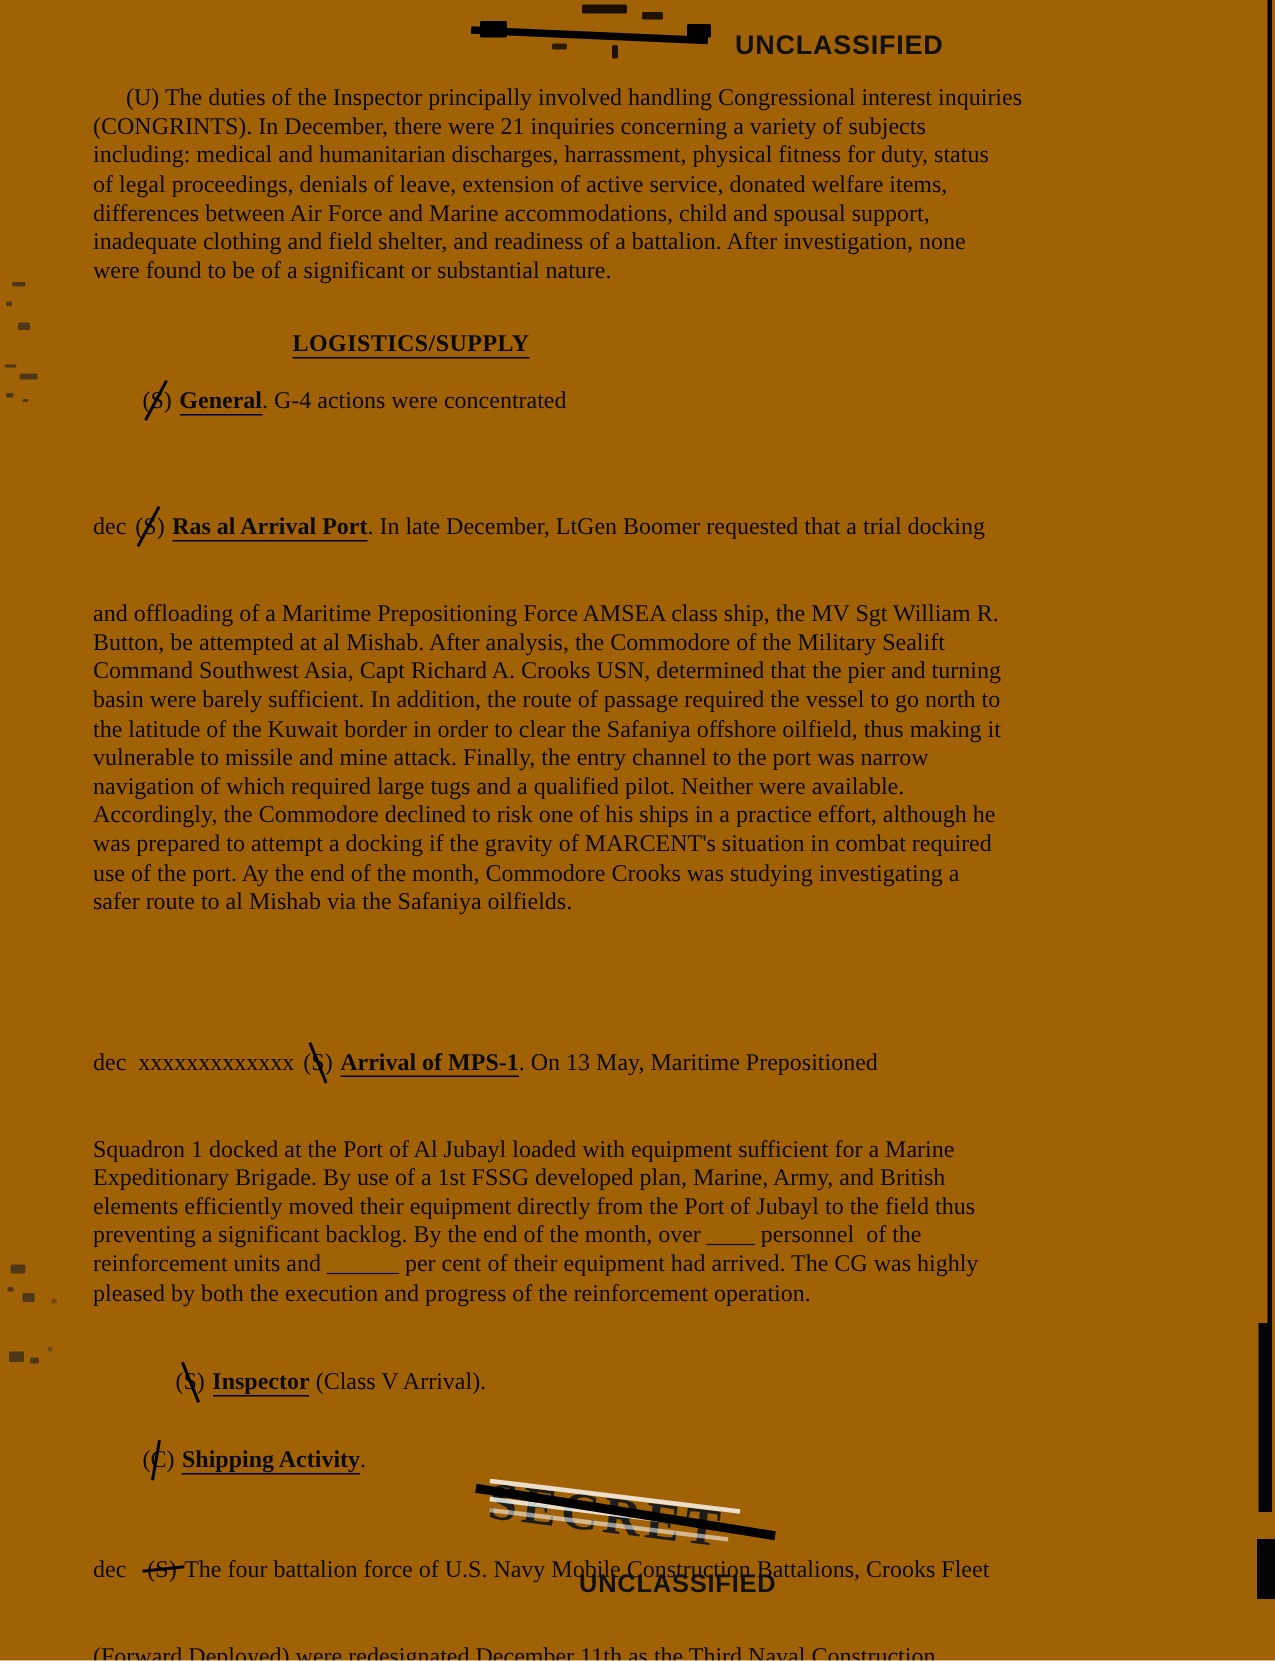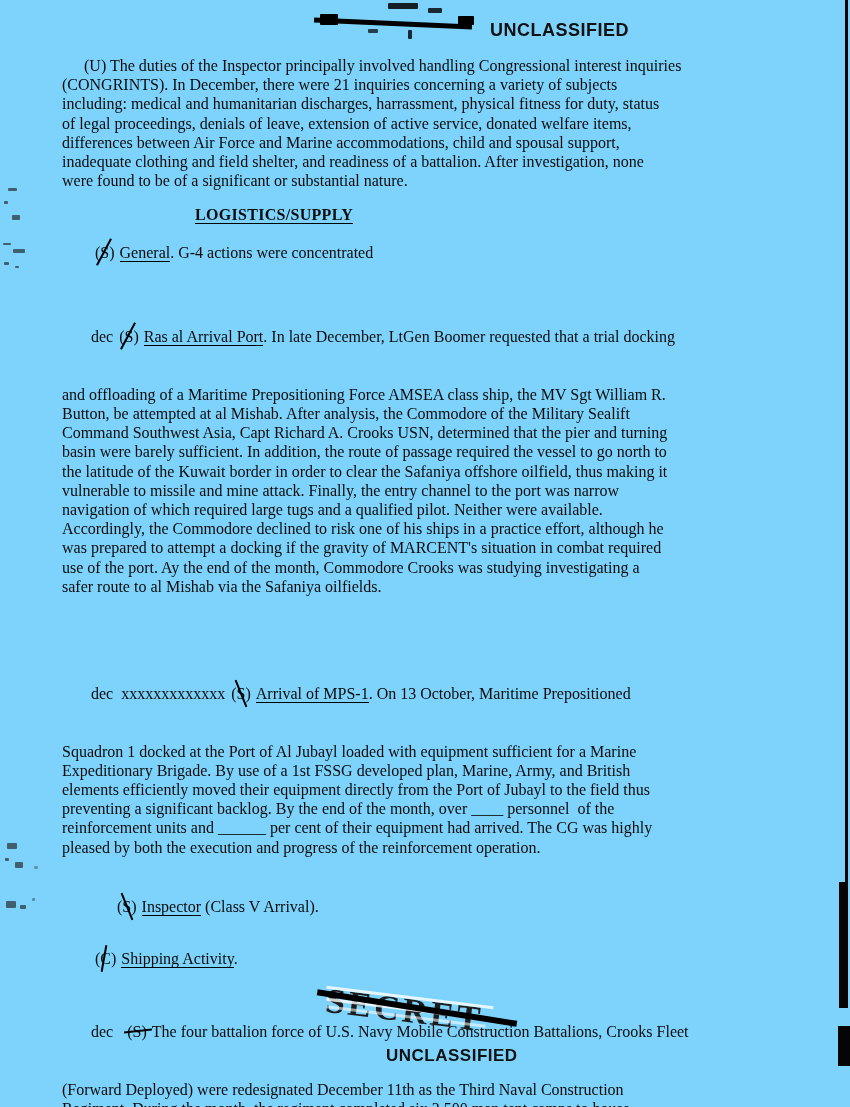--- a/index.html
+++ b/index.html
@@ -1,17 +1,17 @@
 <!DOCTYPE html>
 <html><head>
 <meta charset="utf-8">
 <style>
   html,body { margin:0; padding:0; background:#ffffff; }
   .page {
-    position:relative; width:850px; height:1107px; background:#7dd3fc;
+    position:relative; width:850px; height:1107px; background:#a16207;
     font-family:"Liberation Serif", serif; color:#0b0b0b; overflow:hidden;
   }
 
   
   .edge-thin  { position:absolute; left:845px; top:0;     width:3px;  height:882px;  background:#050505; }
   .edge-thick { position:absolute; left:839px; top:882px; width:9px;  height:126px;  background:#050505; }
   .edge-block { position:absolute; left:838px; top:1026px;width:12px; height:40px;   background:#050505; }
   .speck { position:absolute; background:#222; opacity:.65; border-radius:1px; }
 
   
@@ -34,34 +34,34 @@
   .stamp-bottom .wear.w1 { top:13px; }
   .stamp-bottom .wear.w2 { top:24px; width:150px; }
   .stamp-bottom .wear.w3 { top:32px; width:160px; opacity:.55; }
 
   
   .doc-col { position:absolute; left:62px; top:56px; width:756px; font-size:16px; line-height:19.2px; }
   .doc-col div { white-space:pre; }
   .para { margin:0; }
   .indent-first > div:first-child { text-indent:22px; }
 
-  .m-heading-logistics { margin-top:15px; }
+  .m-heading-logistics { margin-top:30px; }
   .m-general           { margin-top:18px; padding-left:33px; }
   .m-para-ras          { margin-top:27px; }
   .m-para-mps          { margin-top:11px; }
   .m-ammunition        { margin-top:2px;  padding-left:55px; }
   .m-shipping          { margin-top:33px; padding-left:33px; }
   .m-heading-constr    { margin-top:0; }
   .m-para-constr       { margin-top:15px; }
 
   .heading-line { padding-left:133px; }
   .heading { font-weight:bold; border-bottom:1.6px solid #000; letter-spacing:.3px; }
 
-  .u { border-bottom:1.3px solid #000; }
-  .pre { margin-right:6px;margin-left:29px; }
+  .u { border-bottom:1.3px solid #000;font-weight:bold; }
+  .pre { margin-right:6px; }
 
   .marking { position:relative; display:inline-block; margin-right:5px; }
   .marking::after { content:""; position:absolute; background:#000; }
   .slash-a::after { left:8px;  top:-6px; width:2px; height:30px; transform:rotate(28deg); }
   .slash-b::after { left:9px;  top:-5px; width:2px; height:29px; transform:rotate(-22deg); }
   .slash-c::after { left:8px;  top:-4px; width:2px; height:27px; transform:rotate(10deg); }
   .hstrike::after { left:-3px; top:8px;  width:28px; height:2.4px; transform:rotate(-6deg); }
 </style>
 </head>
 <body>
@@ -88,21 +88,21 @@
     <div class="heading-line m-heading-logistics"><span class="heading">LOGISTICS/SUPPLY</span></div>
 
     <div class="m-general"><span class="marking slash-a">(S)</span><span class="u">General</span><span>. G-4 actions were concentrated</span></div>
 
     <div class="para m-para-ras">
       <div class="line"><span class="pre">dec</span><span class="marking slash-a">(S)</span><span class="u">Ras al Arrival Port</span><span>. In late December, LtGen Boomer requested that a trial docking</span></div>
       <div><div>and offloading of a Maritime Prepositioning Force AMSEA class ship, the MV Sgt William R.</div><div>Button, be attempted at al Mishab. After analysis, the Commodore of the Military Sealift</div><div>Command Southwest Asia, Capt Richard A. Crooks USN, determined that the pier and turning</div><div>basin were barely sufficient. In addition, the route of passage required the vessel to go north to</div><div>the latitude of the Kuwait border in order to clear the Safaniya offshore oilfield, thus making it</div><div>vulnerable to missile and mine attack. Finally, the entry channel to the port was narrow</div><div>navigation of which required large tugs and a qualified pilot. Neither were available.</div><div>Accordingly, the Commodore declined to risk one of his ships in a practice effort, although he</div><div>was prepared to attempt a docking if the gravity of MARCENT's situation in combat required</div><div>use of the port. Ay the end of the month, Commodore Crooks was studying investigating a</div><div>safer route to al Mishab via the Safaniya oilfields.</div></div>
     </div>
 
     <div class="para m-para-mps">
-      <div class="line"><span class="pre">dec&nbsp; xxxxxxxxxxxxx</span><span class="marking slash-b">(S)</span><span class="u">Arrival of MPS-1</span><span>. On 13 October, Maritime Prepositioned</span></div>
+      <div class="line"><span class="pre">dec&nbsp; xxxxxxxxxxxxx</span><span class="marking slash-b">(S)</span><span class="u">Arrival of MPS-1</span><span>. On 13 May, Maritime Prepositioned</span></div>
       <div><div>Squadron 1 docked at the Port of Al Jubayl loaded with equipment sufficient for a Marine</div><div>Expeditionary Brigade. By use of a 1st FSSG developed plan, Marine, Army, and British</div><div>elements efficiently moved their equipment directly from the Port of Jubayl to the field thus</div><div>preventing a significant backlog. By the end of the month, over ____ personnel  of the</div><div>reinforcement units and ______ per cent of their equipment had arrived. The CG was highly</div><div>pleased by both the execution and progress of the reinforcement operation.</div></div>
     </div>
 
     <div class="m-ammunition"><span class="marking slash-b">(S)</span><span class="u">Inspector</span><span> (Class V Arrival).</span></div>
 
     <div class="m-shipping"><span class="marking slash-c">(C)</span><span class="u">Shipping Activity</span><span>.</span></div>
 
 
     <div class="para m-para-constr">
       <div class="line"><span class="pre">dec&nbsp;&nbsp;</span><span class="marking hstrike">(S)</span><span>The four battalion force of U.S. Navy Mobile Construction Battalions, Crooks Fleet</span></div>

